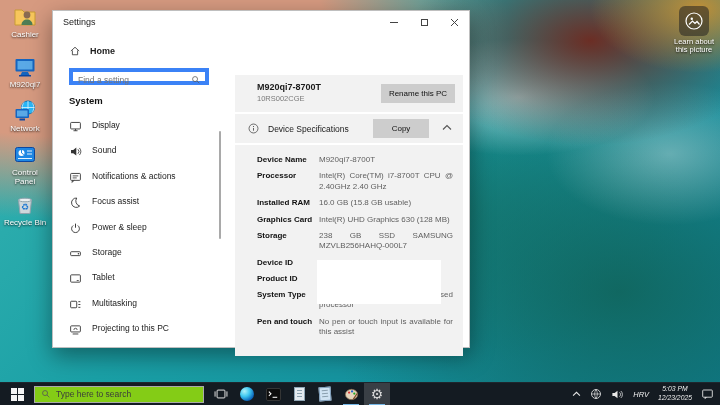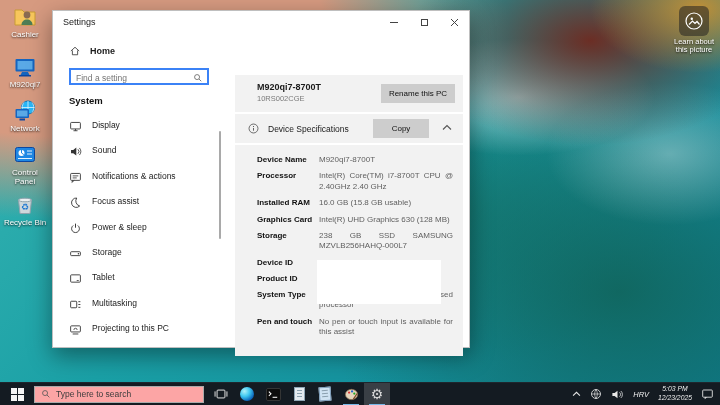--- a/index.html
+++ b/index.html
@@ -33,21 +33,21 @@
     border:1px solid rgba(0,0,0,.25);box-shadow:0 8px 22px rgba(0,0,0,.4);}
   .titlebar{position:absolute;left:0;top:0;right:0;height:22px;background:#fff;}
   .win-title{position:absolute;left:10px;top:6px;font-size:9px;color:#1b1b1b;}
   .win-controls{position:absolute;right:0;top:0;height:22px;display:flex;}
   .wc{width:30px;height:22px;display:flex;align-items:center;justify-content:center;}
   .wc-min{width:8px;height:1px;background:#444;}
   .wc-max{width:7px;height:7px;border:1px solid #444;}
 
   .sidebar{position:absolute;left:0;top:22px;bottom:0;width:170px;background:#fff;}
   .home-row{position:absolute;left:16px;top:12px;display:flex;align-items:center;gap:9px;font-size:9px;color:#1b1b1b;font-weight:bold;}
-  .search-box{position:absolute;left:16px;top:35px;width:140px;height:17px;border:2px solid #3b82f6;background:#fff;}
+  .search-box{position:absolute;left:16px;top:35px;width:140px;height:17px;border:4px solid #3b82f6;background:#fff;}
   .search-box input{position:absolute;left:5px;top:1px;width:112px;height:13px;border:none;outline:none;
     font-size:8.5px;font-family:"Liberation Sans",sans-serif;color:#222;background:transparent;}
   .search-box .mag{position:absolute;right:4px;top:3px;}
   .sys-head{position:absolute;left:16px;top:62px;font-size:9.5px;font-weight:bold;color:#111;}
   .nav{position:absolute;left:0;top:87px;right:0;}
   .nav-item{height:25.4px;display:flex;align-items:flex-start;gap:10px;padding-left:16px;font-size:8.5px;color:#1b1b1b;cursor:pointer;}
   .side-scroll{position:absolute;right:2px;top:98px;width:2px;height:108px;background:#a9a9a9;border-radius:1px;}
 
   .main{position:absolute;left:170px;top:22px;right:0;bottom:0;background:#fff;}
   .about-title{position:absolute;left:16px;top:12px;font-size:20px;font-weight:300;color:#1f1f1f;letter-spacing:.2px;}
@@ -68,21 +68,21 @@
   .spec-label{width:62px;flex:none;font-size:8px;font-weight:bold;color:#111;line-height:1.3;}
   .spec-value{flex:1;font-size:8px;color:#5f5f5f;line-height:1.3;text-align:justify;}
   .redaction{position:absolute;left:82px;top:115px;width:124px;height:44px;background:#fff;}
 
   
   .taskbar{position:absolute;left:0;bottom:0;width:720px;height:23px;background:#141b22;
     display:flex;align-items:center;border-top:1px solid rgba(255,255,255,.05);}
   .start{width:34px;height:23px;display:flex;align-items:center;justify-content:center;cursor:pointer;}
   .winlogo{display:grid;grid-template-columns:6px 6px;grid-template-rows:6px 6px;gap:1px;}
   .winlogo div{background:#f4f4f4;}
-  .tsearch{width:170px;height:17px;background:#fca5a5;border:1px solid #aaa;display:flex;align-items:center;
+  .tsearch{width:170px;height:17px;background:#84cc16;border:1px solid #aaa;display:flex;align-items:center;
     gap:5px;padding-left:6px;cursor:text;}
   .tsearch span{font-size:8.5px;color:#3c3c3c;}
   .tb-ic{width:26px;height:23px;position:relative;display:flex;align-items:center;justify-content:center;cursor:pointer;}
   .tb-active::after{content:"";position:absolute;left:5px;right:5px;bottom:0;height:2px;background:#76b8e8;}
   .tb-focused{background:rgba(255,255,255,.16);}
   .edge-ball{width:14px;height:14px;border-radius:50%;
     background:radial-gradient(circle at 32% 30%,#aef0f7,#3fc8f0 38%,#0b64ba 74%,#07417f);}
   .doc1{width:11px;height:14px;background:#e4eaef;border:1px solid #90a6b5;}
   .doc1 i,.doc2 i{display:block;height:1px;background:#8aa0ae;margin:2px 2px 0 2px;}
   .doc2{width:12px;height:14px;background:#cfe3f2;border:1px solid #7d9cb8;transform:rotate(-4deg);}

